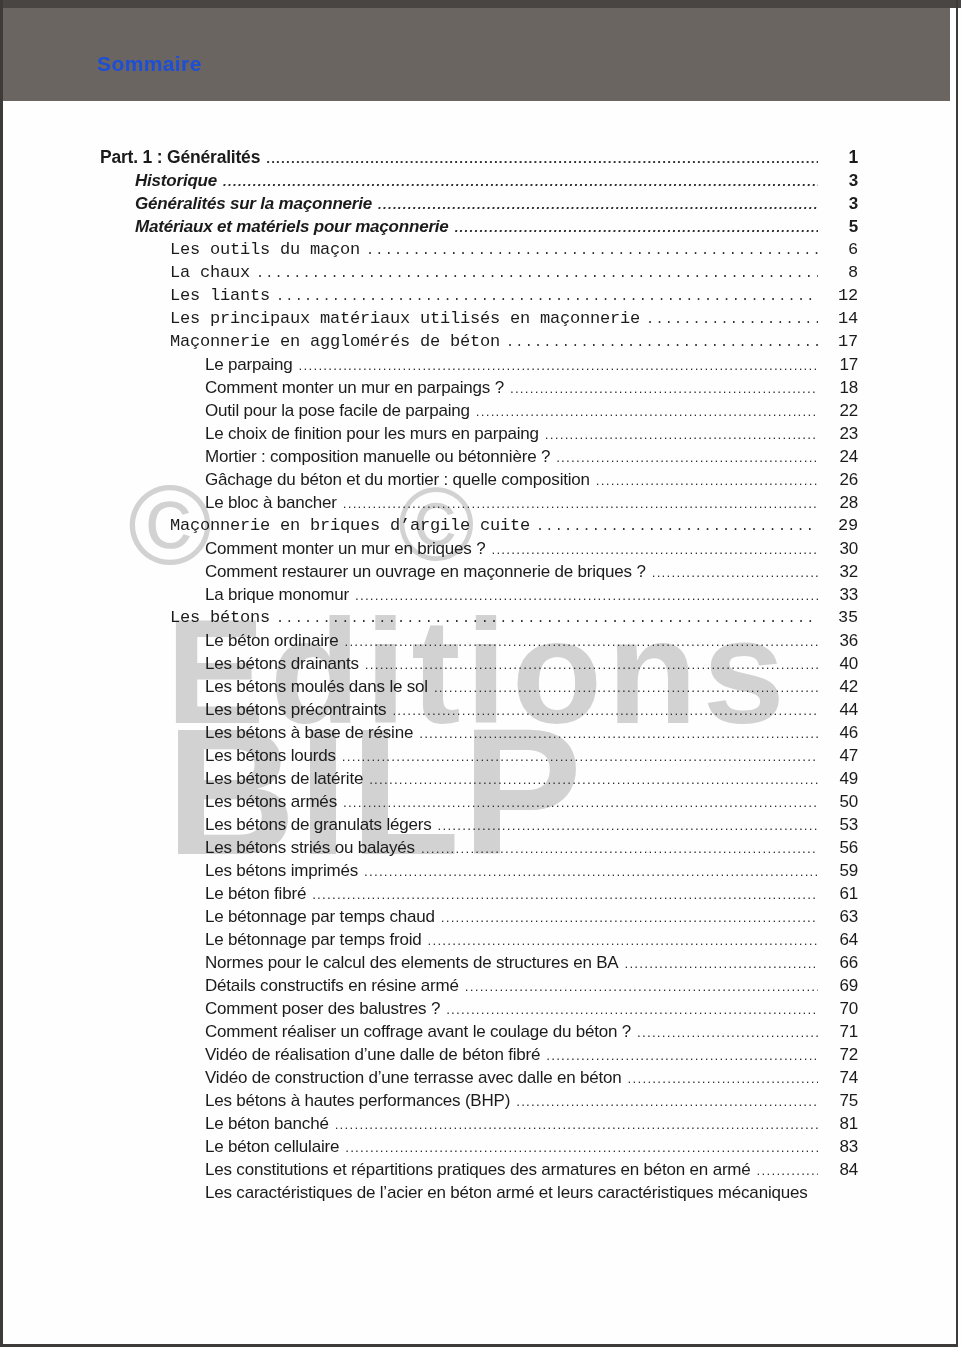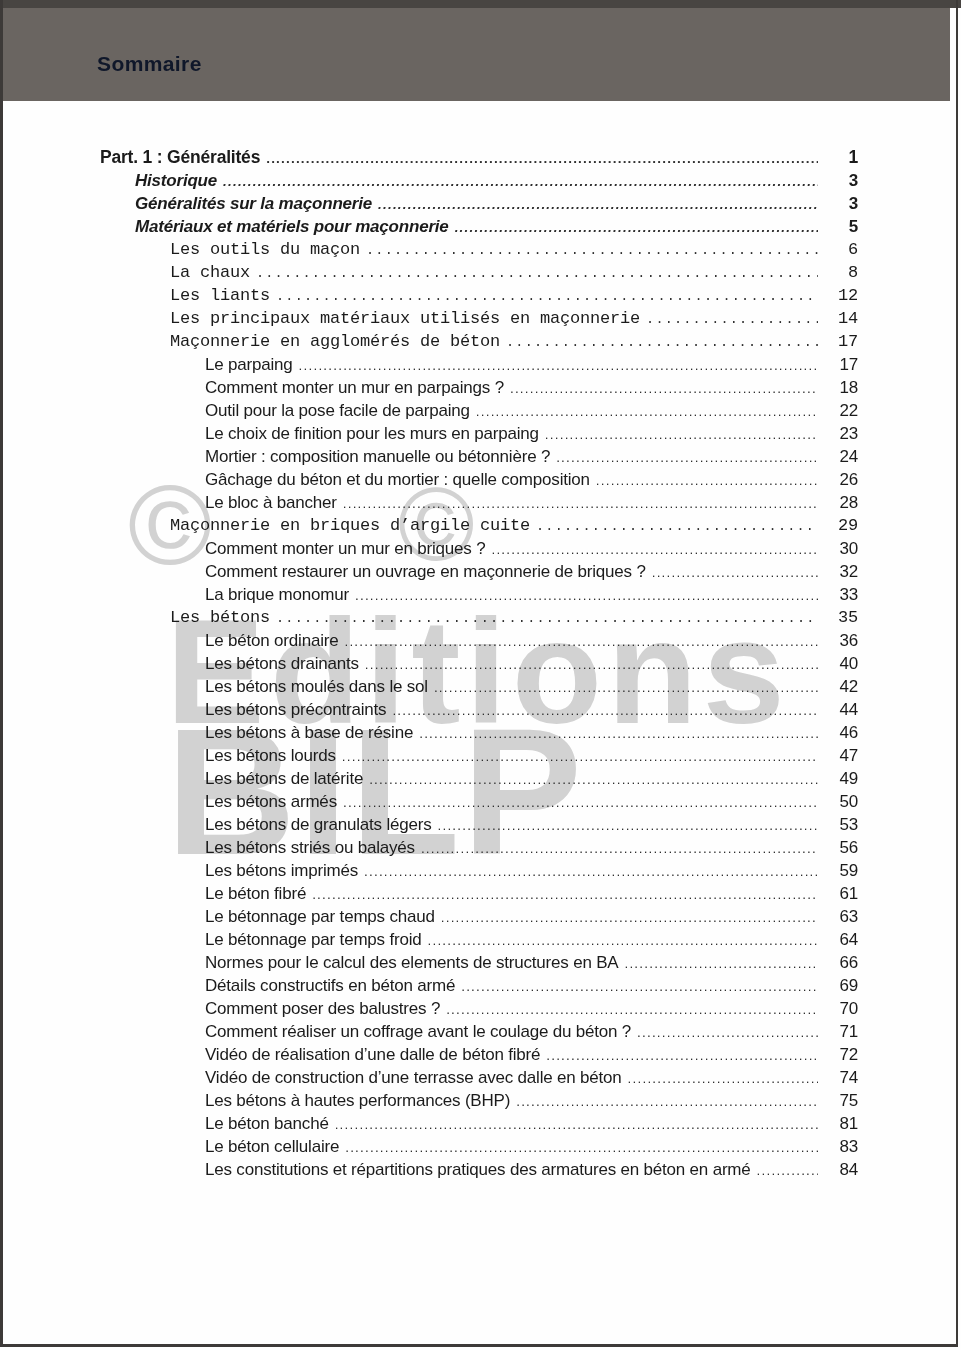--- a/index.html
+++ b/index.html
@@ -13,21 +13,21 @@
   .edge-left{left:0;top:0;width:3px;height:1347px;}
   .edge-right{left:956px;top:0;width:2px;height:1347px;}
   .edge-bottom{left:0;top:1344px;width:958px;height:3px;}
   
   .header-band{
     position:absolute;left:3px;top:8px;width:947px;height:93px;
     background:#6a6561;z-index:4;
   }
   .page-title{
     position:absolute;left:97px;top:52px;
-    font-size:21px;font-weight:700;letter-spacing:.4px;color:#0f172a;
+    font-size:21px;font-weight:700;letter-spacing:.4px;color:#1d4ed8;
   }
   
   .watermark{position:absolute;inset:0;z-index:1;pointer-events:none;}
   .wm{position:absolute;color:#d2d2d2;line-height:1;white-space:nowrap;}
   .wm-c1{left:128px;top:468px;font-size:114px;}
   .wm-c2{left:398px;top:472px;font-size:104px;}
   .wm-l1{left:166px;top:598px;font-size:148px;font-weight:700;letter-spacing:5px;}
   .wm-l2{left:166px;top:702px;font-size:180px;font-weight:700;letter-spacing:2px;}
   
   .toc{position:absolute;left:100px;top:146px;width:758px;z-index:2;}
@@ -246,21 +246,21 @@
     <span class="label">Le bétonnage par temps froid</span>
     <span class="dots"></span>
     <span class="pagenum">64</span>
   </div>
       <div class="toc-row lvl3 normal">
     <span class="label">Normes pour le calcul des elements de structures en BA</span>
     <span class="dots"></span>
     <span class="pagenum">66</span>
   </div>
       <div class="toc-row lvl3 normal">
-    <span class="label">Détails constructifs en béton armé</span>
+    <span class="label">Détails constructifs en résine armé</span>
     <span class="dots"></span>
     <span class="pagenum">69</span>
   </div>
       <div class="toc-row lvl3 normal">
     <span class="label">Comment poser des balustres ?</span>
     <span class="dots"></span>
     <span class="pagenum">70</span>
   </div>
       <div class="toc-row lvl3 normal">
     <span class="label">Comment réaliser un coffrage avant le coulage du béton ?</span>
@@ -289,15 +289,20 @@
   </div>
       <div class="toc-row lvl3 normal">
     <span class="label">Le béton cellulaire</span>
     <span class="dots"></span>
     <span class="pagenum">83</span>
   </div>
       <div class="toc-row lvl3 normal">
     <span class="label">Les constitutions et répartitions pratiques des armatures en béton en armé</span>
     <span class="dots"></span>
     <span class="pagenum">84</span>
+  </div>
+      <div class="toc-row lvl3 normal nopage">
+    <span class="label">Les caractéristiques de l’acier en béton armé et leurs caractéristiques mécaniques</span>
+
+    <span class="pagenum"></span>
   </div>
     </div>
 </div>
 
 </body></html>

